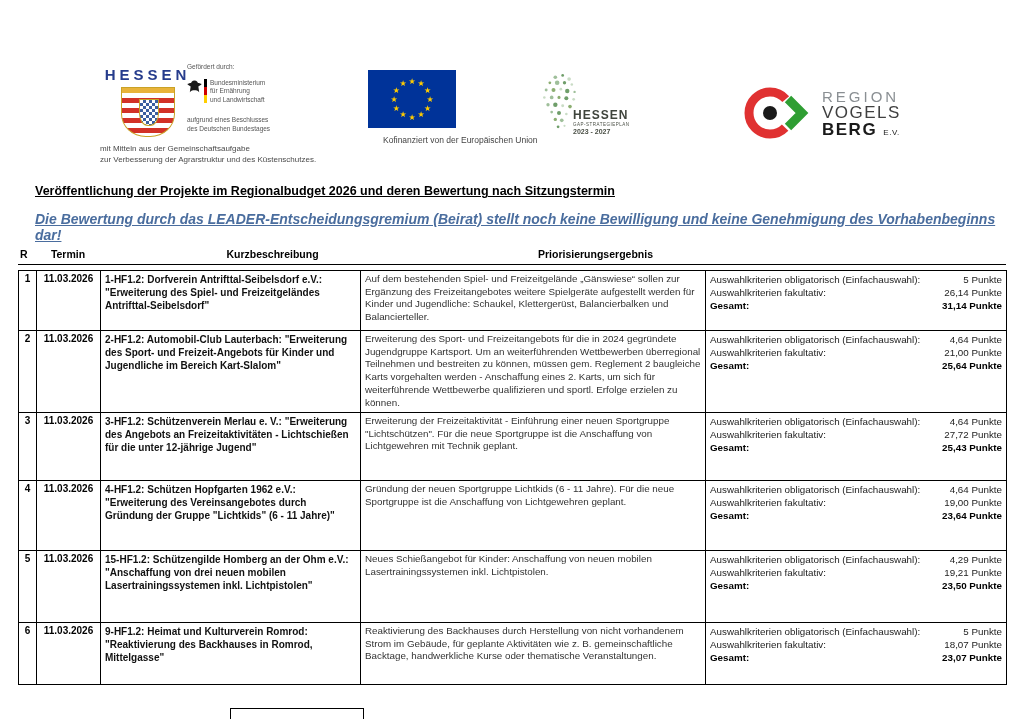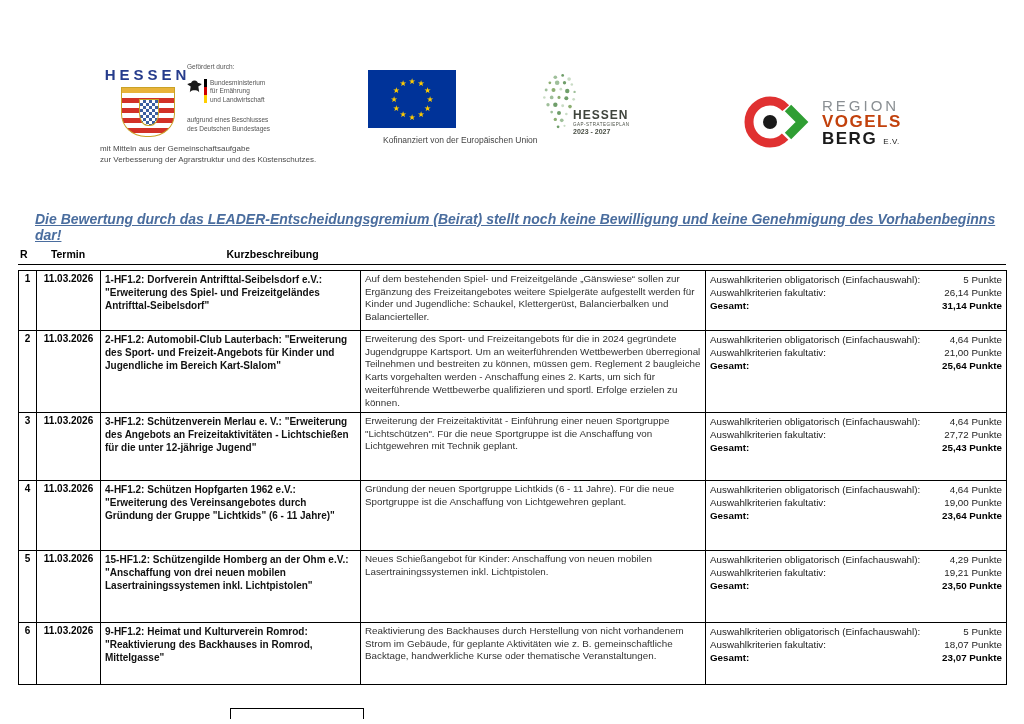--- a/index.html
+++ b/index.html
@@ -38,25 +38,25 @@
   .eu-flag { position:absolute; left:368px; top:62px; width:88px; height:58px; }
   .eu-caption { position:absolute; left:360px; top:127px; width:180px; font-size:8.5px; color:#444;padding-left:23px; }
 
   .gap-logo { position:absolute; left:537px; top:60px; width:120px; height:75px; }
   .gap-map { position:absolute; left:0; top:0; width:55px; height:68px; }
   .gap-text { position:absolute; left:36px; top:40px; color:#4a4f45; }
   .gap-hessen { font-size:12px; font-weight:bold; letter-spacing:1px; color:#3f443c; }
   .gap-sub { font-size:4.5px; letter-spacing:0.5px; }
   .gap-years { font-size:7px; font-weight:bold; margin-top:1px; }
 
-  .rv-logo { position:absolute; left:742px; top:83px; width:180px; height:62px; display:flex; align-items:center; }
+  .rv-logo { position:absolute; left:742px; top:74px; width:180px; height:62px; display:flex; align-items:center; }
   .rv-icon { width:72px; height:62px; flex:0 0 auto; }
   .rv-text { margin-left:8px; line-height:1.0; }
   .rv-region { font-size:15px; letter-spacing:3px; color:#8a8f93; }
-  .rv-vogels { font-size:17px; font-weight:bold; letter-spacing:1.5px; color:#c2410c; }
+  .rv-vogels { font-size:17px; font-weight:normal; letter-spacing:1.5px; color:#404040; }
   .rv-berg-line { font-size:17px; font-weight:bold; letter-spacing:1.5px; color:#1a1a1a; }
   .rv-ev { font-size:8px; font-weight:normal; letter-spacing:0.5px; color:#1a1a1a; }
 
   
   .doc-title { position:absolute; left:35px; top:176px; font-size:12.5px; font-weight:bold;
     text-decoration:underline; color:#000; }
   .doc-subtitle { position:absolute; left:35px; top:203px; font-size:14px; font-weight:bold; font-style:italic;
     text-decoration:underline; color:#4a6d9e; }
 
   
@@ -200,27 +200,29 @@
         <polyline points="46,17 60,31 46,45" fill="none" stroke="#2f9e33" stroke-width="9"></polyline>
       </svg>
       <div class="rv-text">
         <div class="rv-region">REGION</div>
         <div class="rv-vogels">VOGELS</div>
         <div class="rv-berg-line"><span>BERG</span> <span class="rv-ev">E.V.</span></div>
       </div>
     </div>
   </div>
 
+  <div class="doc-title">Veröffentlichung der Projekte im Regionalbudget 2026 und deren Bewertung nach Sitzungstermin</div>
   <div class="doc-subtitle">Die Bewertung durch das LEADER-Entscheidungsgremium (Beirat) stellt noch keine Bewilligung und keine Genehmigung des Vorhabenbeginns dar!</div>
 
   <div class="tablewrap">
     <div class="thead">
       <span class="th-r">R</span>
       <span class="th-termin">Termin</span>
       <span class="th-kurz">Kurzbeschreibung</span>
+      <span class="th-prior">Priorisierungsergebnis</span>
     </div>
 
     <table class="body">
       <colgroup>
         <col class="c-r">
           <col class="c-termin">
           <col class="c-projekt">
           <col class="c-kurz">
           <col class="c-prior">
       </colgroup>

